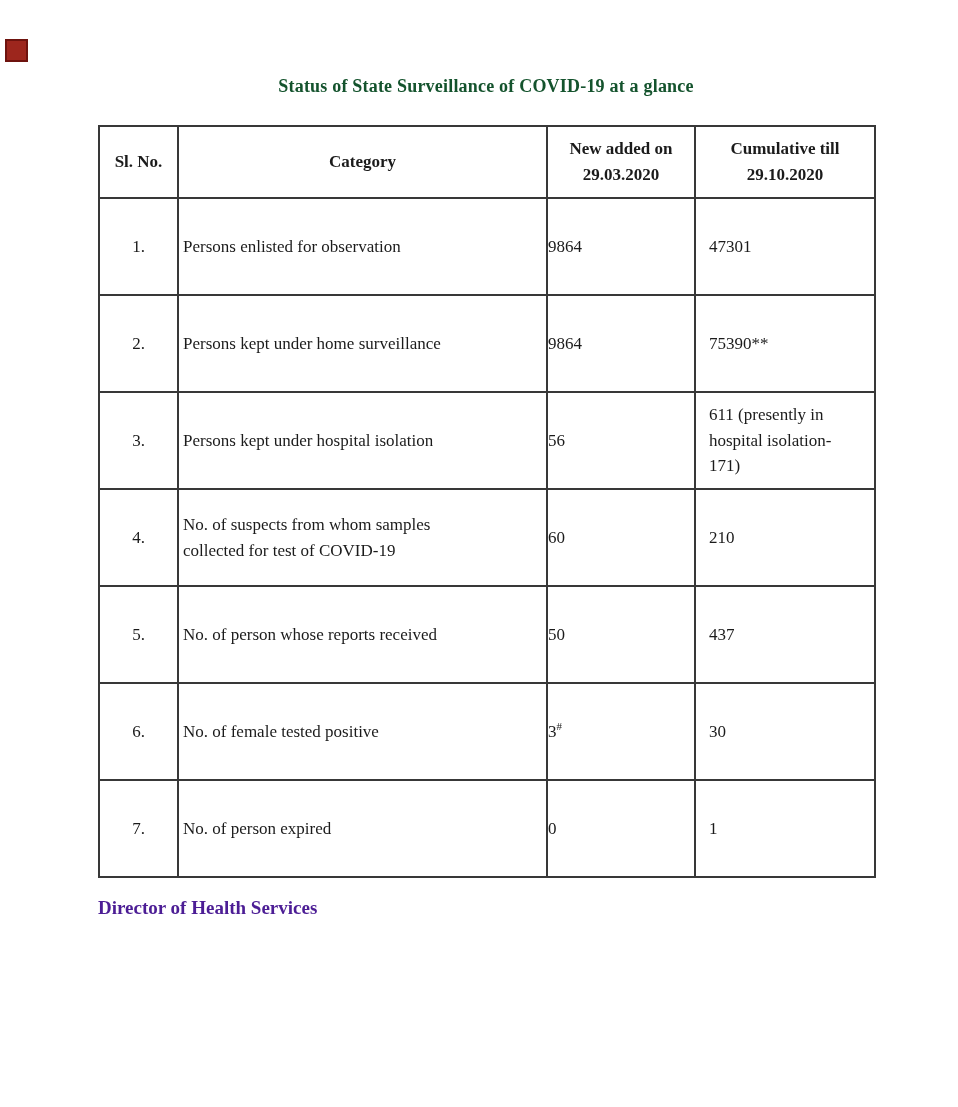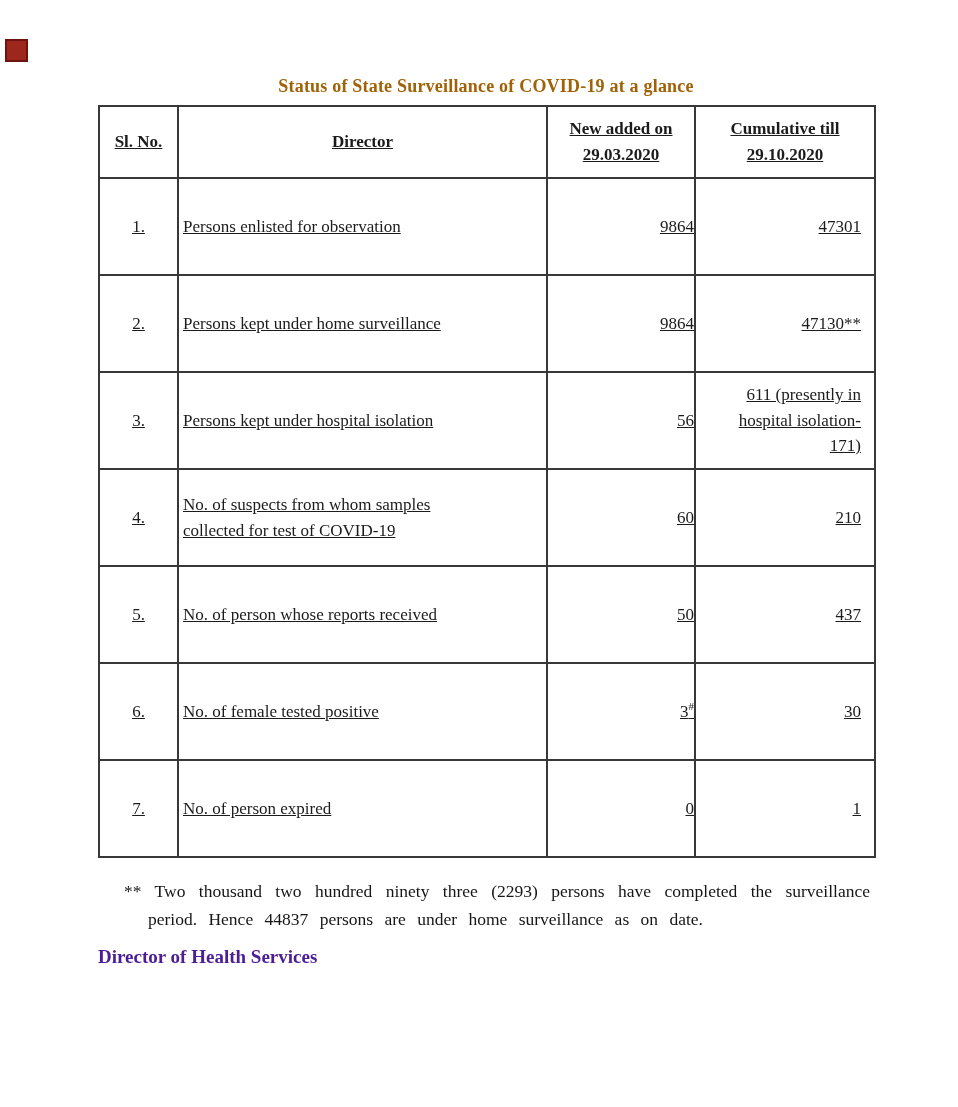--- a/index.html
+++ b/index.html
@@ -21,48 +21,47 @@
   .sheet {
     position: absolute;
     left: 98px; top: 76px;
     width: 776px;
   }
   .title {
     text-align: center;
     font-size: 18px;
     font-weight: bold;
     letter-spacing: 0.2px;
-    color: #a16207;
+    color: #14532d;
   }
   table.surv {
-    margin-top: 8px;
+    margin-top: 28px;
     width: 776px;
     border-collapse: collapse;
     table-layout: fixed;
-    text-decoration: underline;
   }
   .surv th, .surv td {
     border: 2px solid #383838;
     vertical-align: middle;
     font-size: 17px;
     overflow: hidden;
   }
   .surv thead th {
     height: 72px;
     font-weight: bold;
     line-height: 1.55;
     padding: 0 8px;
     text-align: center;
     font-size: 17px;
   }
   .surv tbody td { height: 97px; }
   .c-sl  { text-align: center; }
   .c-cat { text-align: left; padding: 19px 4px; }
   .cat-inner { max-width: 300px; line-height: 1.5; }
-  .c-new, .c-cum { text-align: right; line-height: 1.5; }
+  .c-new, .c-cum { text-align: left; line-height: 1.5; }
   .cum-inner { max-width: 152px; margin: 0 auto; }
   .c-new sup {
     font-size: 11px;
     line-height: 0;
     vertical-align: super;
   }
   .footnotes {
     margin: 19px 0 0 26px;
     width: 746px;
   }
@@ -98,21 +97,21 @@
   <table class="surv">
     <colgroup>
       <col style="width:79px">
         <col style="width:369px">
         <col style="width:148px">
         <col style="width:180px">
     </colgroup>
     <thead>
       <tr>
         <th>Sl. No.</th>
-        <th>Director</th>
+        <th>Category</th>
         <th>New added on 29.03.2020</th>
         <th>Cumulative till 29.10.2020</th>
       </tr>
     </thead>
     <tbody>
       <tr>
         <td class="c-sl">1.</td>
         <td class="c-cat">
             <div class="cat-inner">Persons enlisted for observation</div>
           </td>
@@ -121,21 +120,21 @@
             <div class="cum-inner">47301</div>
           </td>
       </tr>
       <tr>
         <td class="c-sl">2.</td>
         <td class="c-cat">
             <div class="cat-inner">Persons kept under home surveillance</div>
           </td>
         <td class="c-new"><span>9864</span><sup></sup></td>
         <td class="c-cum">
-            <div class="cum-inner">47130**</div>
+            <div class="cum-inner">75390**</div>
           </td>
       </tr>
       <tr>
         <td class="c-sl">3.</td>
         <td class="c-cat">
             <div class="cat-inner">Persons kept under hospital isolation</div>
           </td>
         <td class="c-new"><span>56</span><sup></sup></td>
         <td class="c-cum">
             <div class="cum-inner">611 (presently in hospital isolation-171)</div>
@@ -178,21 +177,17 @@
           </td>
         <td class="c-new"><span>0</span><sup></sup></td>
         <td class="c-cum">
             <div class="cum-inner">1</div>
           </td>
       </tr>
     </tbody>
   </table>
 
   <div class="footnotes">
-    <div class="footnote">
-      <span class="marker">**</span>
-      <span>Two thousand two hundred ninety three (2293) persons have completed the surveillance period. Hence 44837 persons are under home surveillance as on date.</span>
-    </div>
   </div>
 
   <div class="signature">Director of Health Services</div>
 
 </div>
 
 </body></html>

